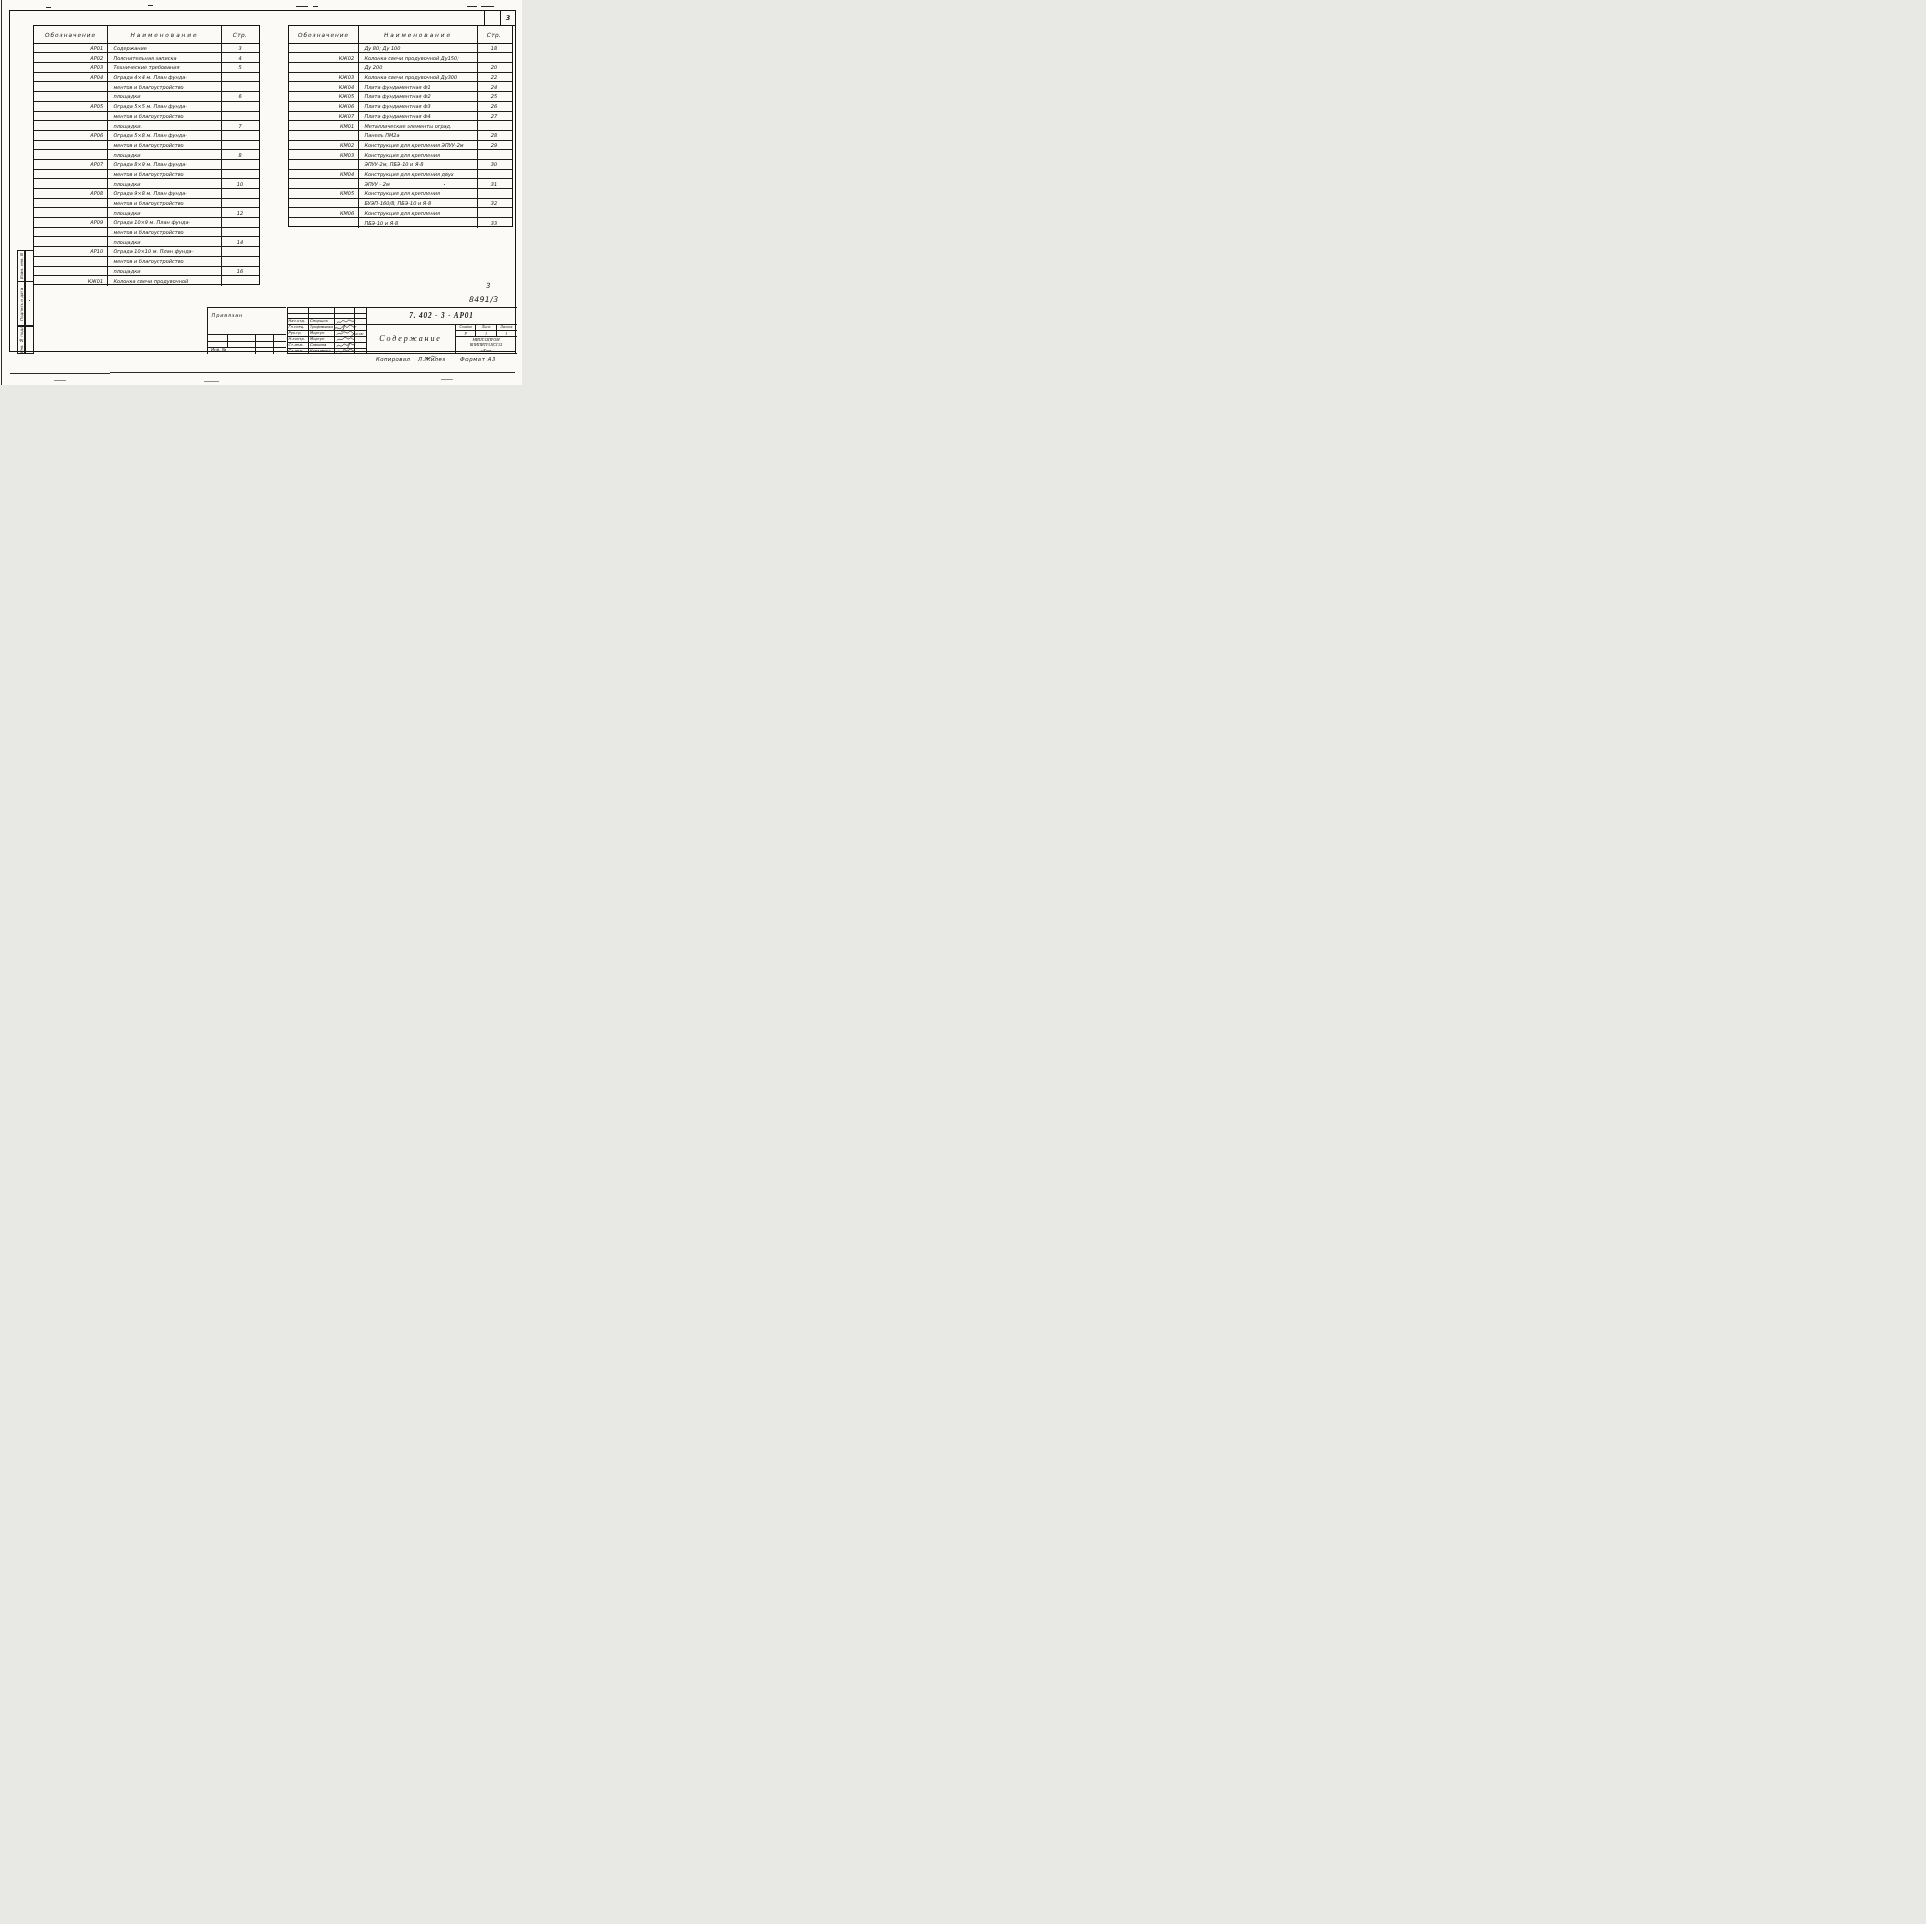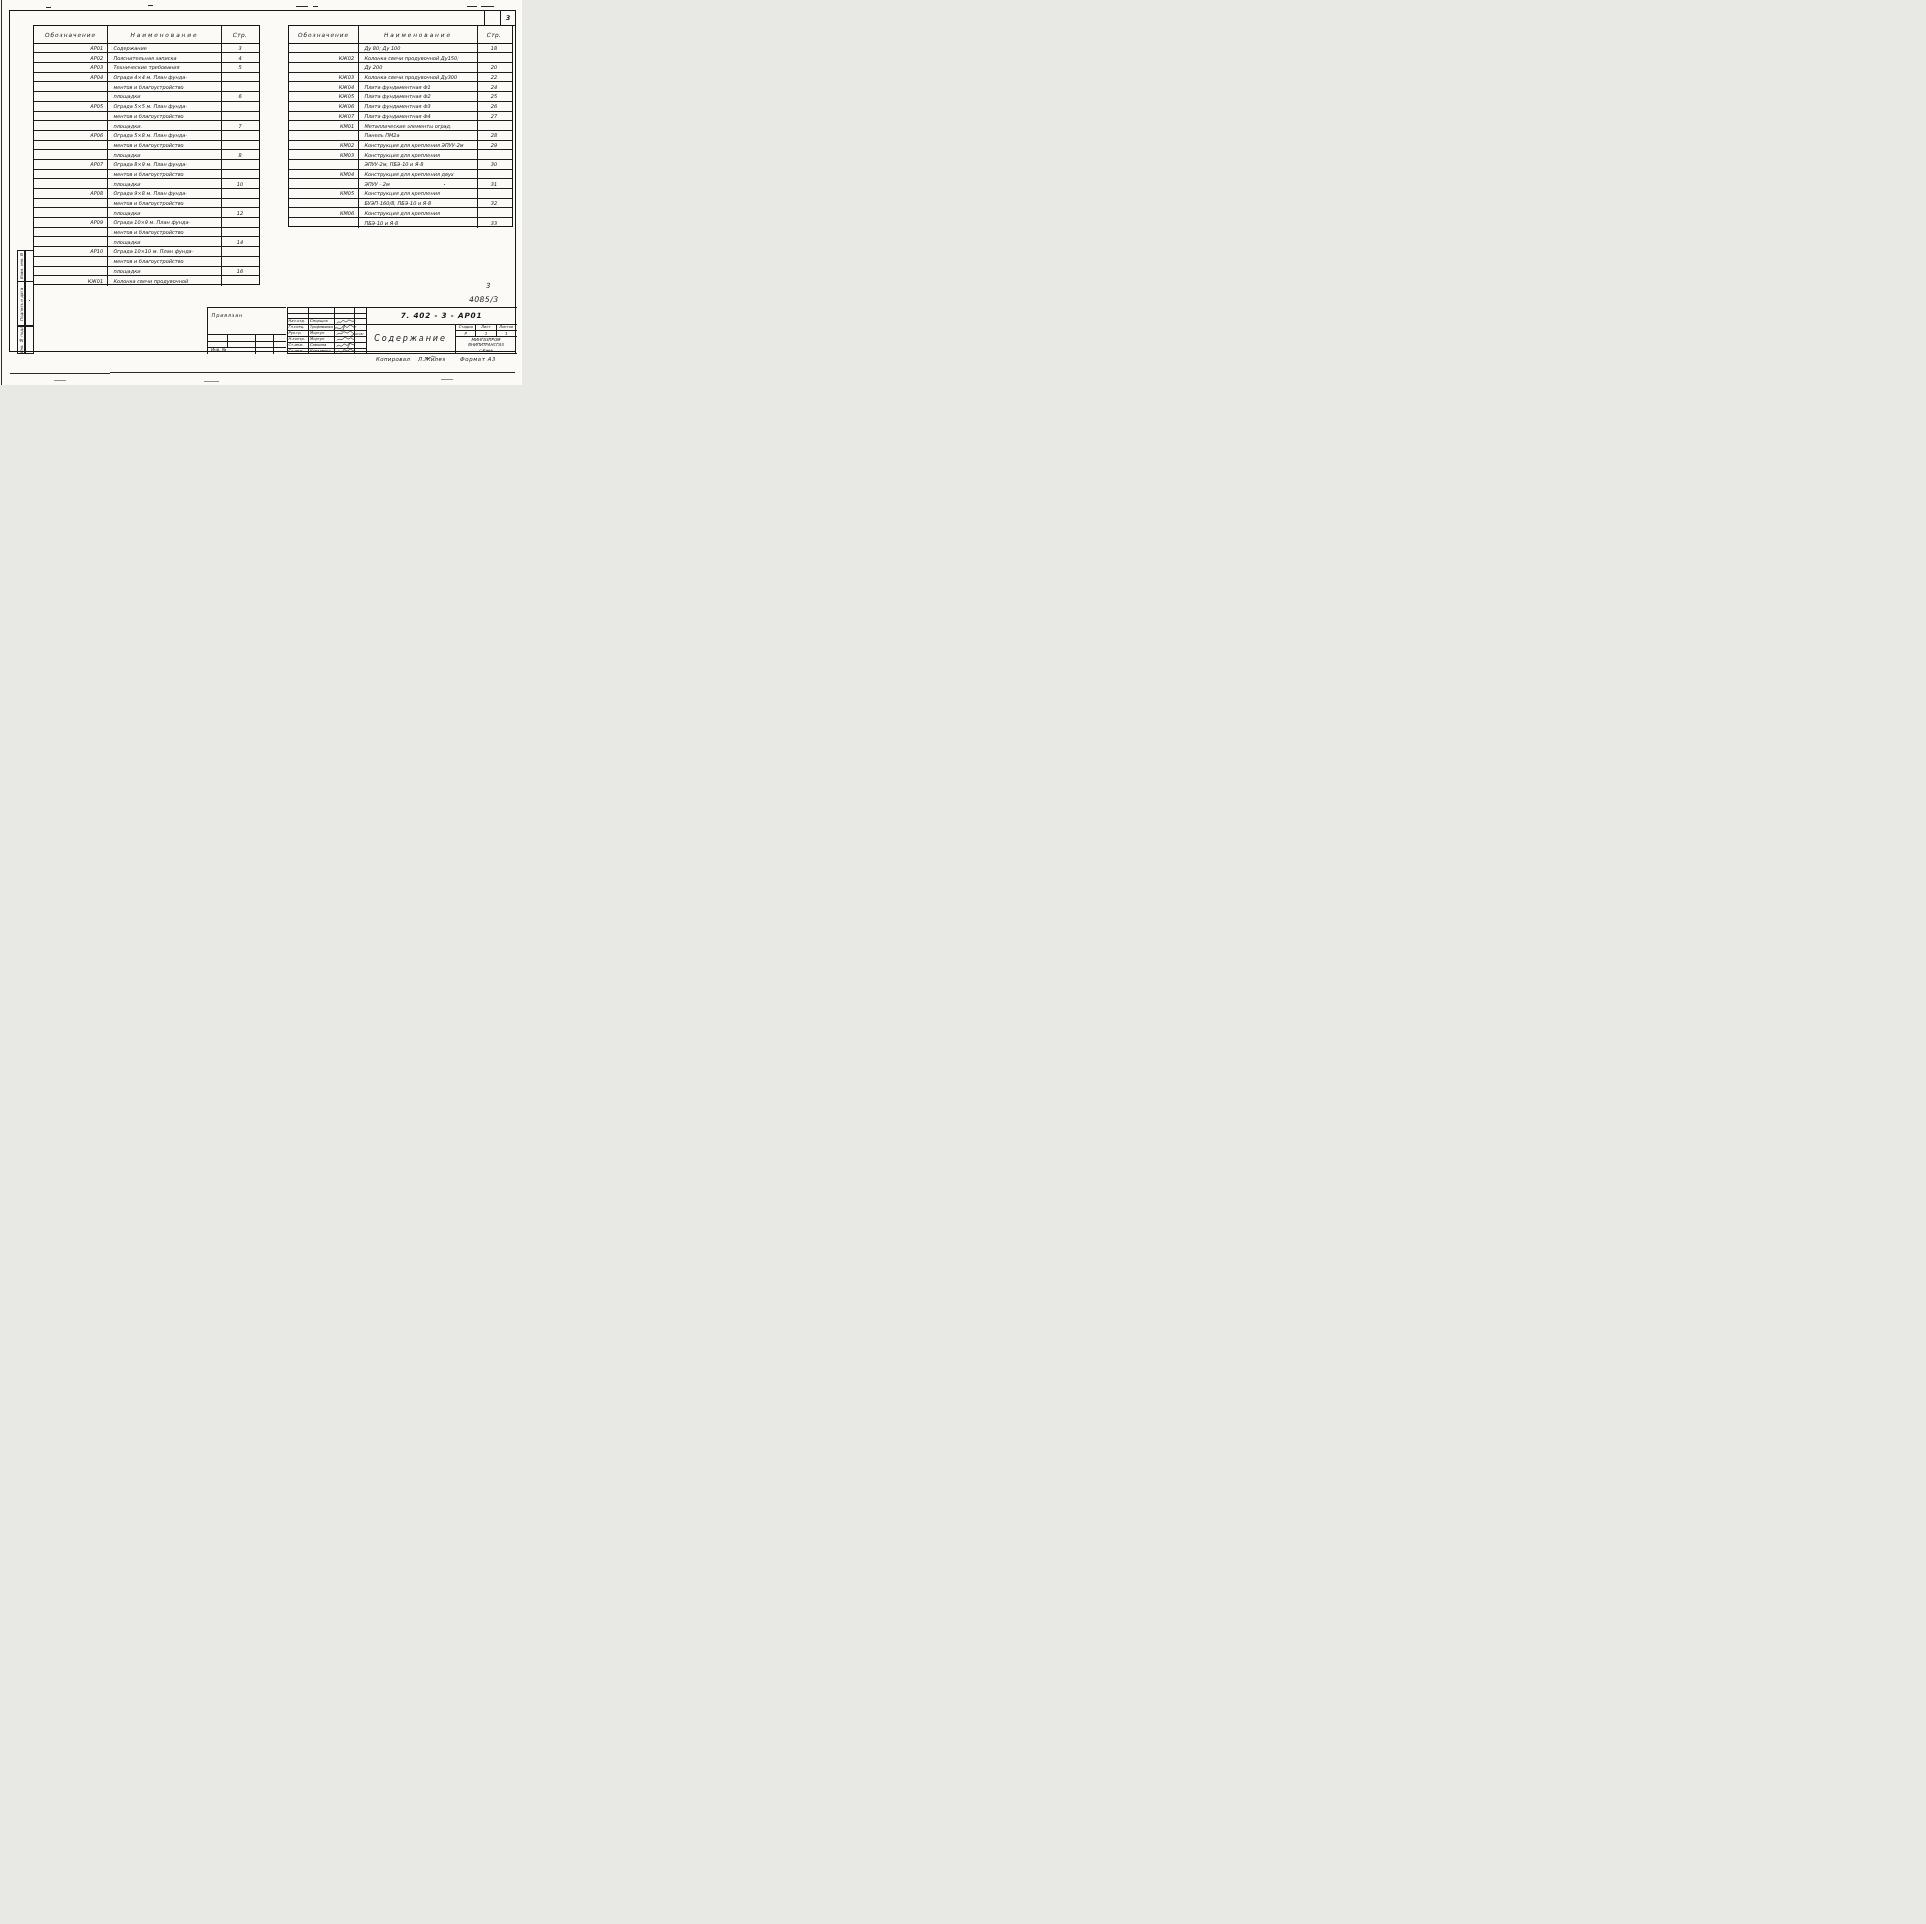--- a/index.html
+++ b/index.html
@@ -30,21 +30,21 @@
   .t-head .t-col-des{letter-spacing:1px;}
   .t-head .t-col-name{letter-spacing:1.9px;}
   .t-head .t-col-page{letter-spacing:0.4px;}
   
   .sbcell{position:absolute; box-sizing:border-box; border:0.8px solid #1b1b1b;}
   .sbtxt{position:absolute; writing-mode:vertical-rl; transform:rotate(180deg);
          font-size:4px; font-style:italic; white-space:nowrap;
          display:flex; align-items:center; justify-content:center;}
   
   .tb-text{position:absolute; font-style:italic; white-space:nowrap;}
-  .ctr{display:flex; align-items:center; justify-content:center; text-align:left; white-space:normal;}
+  .ctr{display:flex; align-items:center; justify-content:center; text-align:left; white-space:normal;font-family:Liberation Serif, serif;}
   .sig{position:absolute;}
   
   .artifact{position:absolute; background:#2a2a2a;}
   .artifact.light{background:#8f8f8a;}
   .dot{position:absolute; width:1.2px; height:1.2px; border-radius:50%; background:#222;}
 </style>
 </head>
 <body>
 
 <div class="sheet">
@@ -588,21 +588,21 @@
         <div class="t-cell t-col-name">
           <span>ПБЭ-10  и  Я-8</span>
         </div>
         <div class="t-cell t-col-page">
           <span>33</span>
         </div>
       </div>
     </div>
 
   <div class="tb-text" style="left:486px; top:282px; font-size:7px;">3</div>
-  <div class="tb-text" style="left:469px; top:295px; font-size:7.7px; letter-spacing:0.4px;">4085/3</div>
+  <div class="tb-text" style="left:469px; top:295px; font-size:7.7px; letter-spacing:0.4px;">8491/3</div>
 
   <div class="abs" style="left:207px; top:307px; width:79px; height:47px;">
     <div class="line" style="left:0; top:0; width:1.2px; height:47px;"></div>
     <div class="line" style="left:0; top:0; width:79px; height:1.2px;"></div>
     <div class="line" style="left:0; top:27px; width:79px; height:0.8px;"></div>
     <div class="line" style="left:0; top:34px; width:79px; height:0.8px;"></div>
     <div class="line" style="left:0; top:40px; width:79px; height:0.8px;"></div>
     <div class="line" style="left:19.6px; top:27px; width:0.8px; height:14px;"></div>
     <div class="line" style="left:48px; top:27px; width:0.8px; height:20px;"></div>
     <div class="line" style="left:66px; top:27px; width:0.8px; height:20px;"></div>

